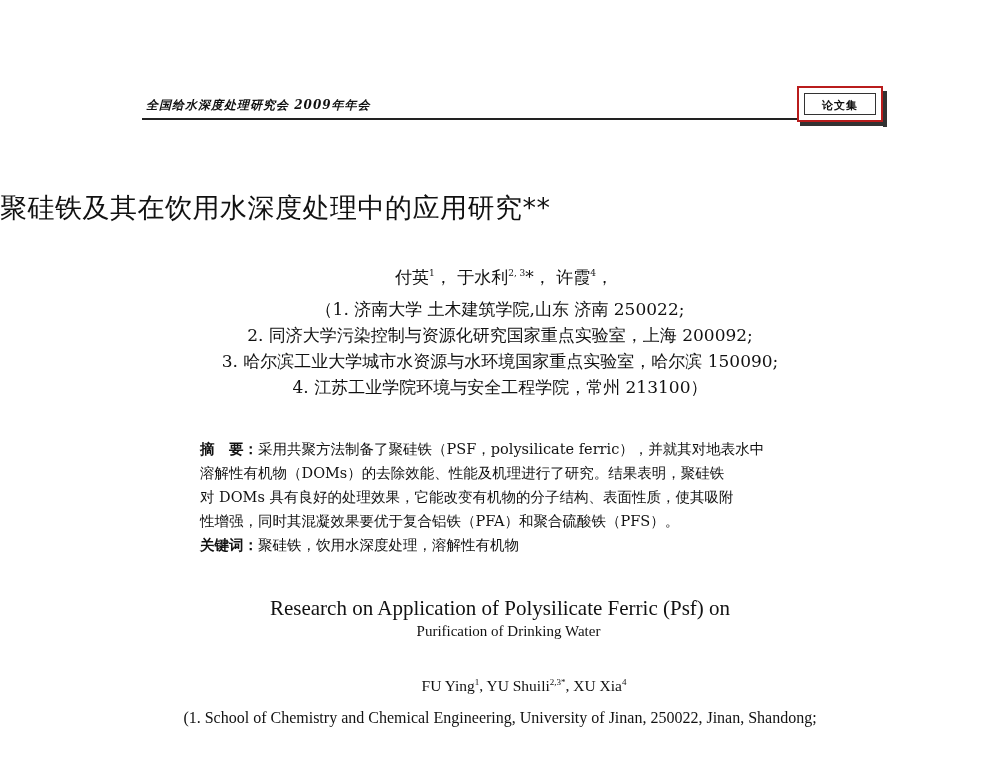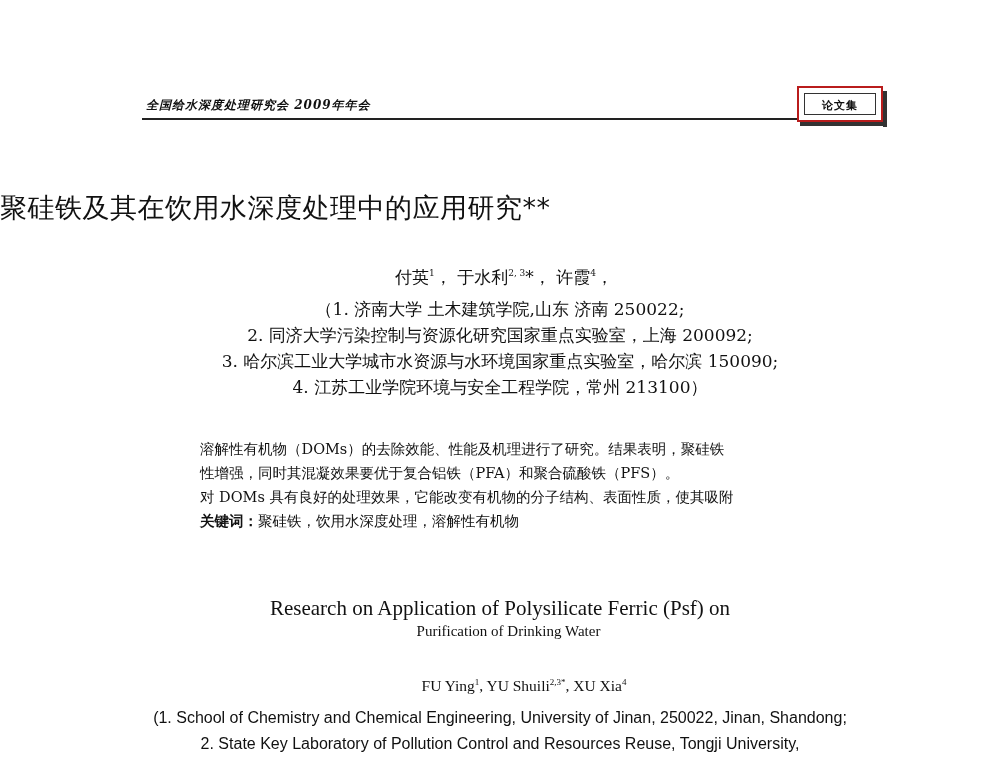--- a/index.html
+++ b/index.html
@@ -134,21 +134,21 @@
       text-align: center;
       font-family: "Liberation Serif", serif;
       font-size: 15.5px;
       padding-left: 48px;
     }
     .en-affils {
       position: absolute;
       left: 0; right: 0;
       top: 705px;
       text-align: center;
-      font-family: Liberation Sans, sans-serif;
+      font-family: Liberation Serif, serif;
       font-size: 16px;
       line-height: 26px;
     }
     .en-affils div { white-space: nowrap; }
   </style>
 </head>
 <body>
 
 <div>
   <div class="header-left">全国给水深度处理研究会 2009年年会</div>
@@ -168,29 +168,29 @@
 </div>
 
 <div class="affils">
   <div>（1. 济南大学 土木建筑学院,山东 济南 250022;</div>
   <div>2. 同济大学污染控制与资源化研究国家重点实验室，上海 200092;</div>
   <div>3. 哈尔滨工业大学城市水资源与水环境国家重点实验室，哈尔滨 150090;</div>
   <div>4. 江苏工业学院环境与安全工程学院，常州 213100）</div>
 </div>
 
 <div class="abstract">
+  <div class="line"><span class="bold-label">摘　要：</span><span>采用共聚方法制备了聚硅铁（PSF，polysilicate ferric），并就其对地表水中</span></div>
   <div class="line">溶解性有机物（DOMs）的去除效能、性能及机理进行了研究。结果表明，聚硅铁</div>
+  <div class="line">对 DOMs 具有良好的处理效果，它能改变有机物的分子结构、表面性质，使其吸附</div>
   <div class="line">性增强，同时其混凝效果要优于复合铝铁（PFA）和聚合硫酸铁（PFS）。</div>
-  <div class="line">对 DOMs 具有良好的处理效果，它能改变有机物的分子结构、表面性质，使其吸附</div>
   <div class="line"><span class="bold-label">关键词：</span><span>聚硅铁，饮用水深度处理，溶解性有机物</span></div>
 </div>
 
 <div class="en-title">Research on Application of Polysilicate Ferric (Psf) on</div>
 <div class="en-subtitle">Purification of Drinking Water</div>
 
 <div class="en-authors">
   <span>FU Ying</span><sup>1</sup><span>, </span><span>YU Shuili</span><sup>2,3*</sup><span>, </span><span>XU Xia</span><sup>4</sup>
 </div>
 
 <div class="en-affils">
   <div>(1. School of Chemistry and Chemical Engineering, University of Jinan, 250022, Jinan, Shandong;</div>
-  <div>2. State Key Laboratory of Pollution Control and Resources Reuse, Tongji University,</div>
 </div>
 
 </body></html>

